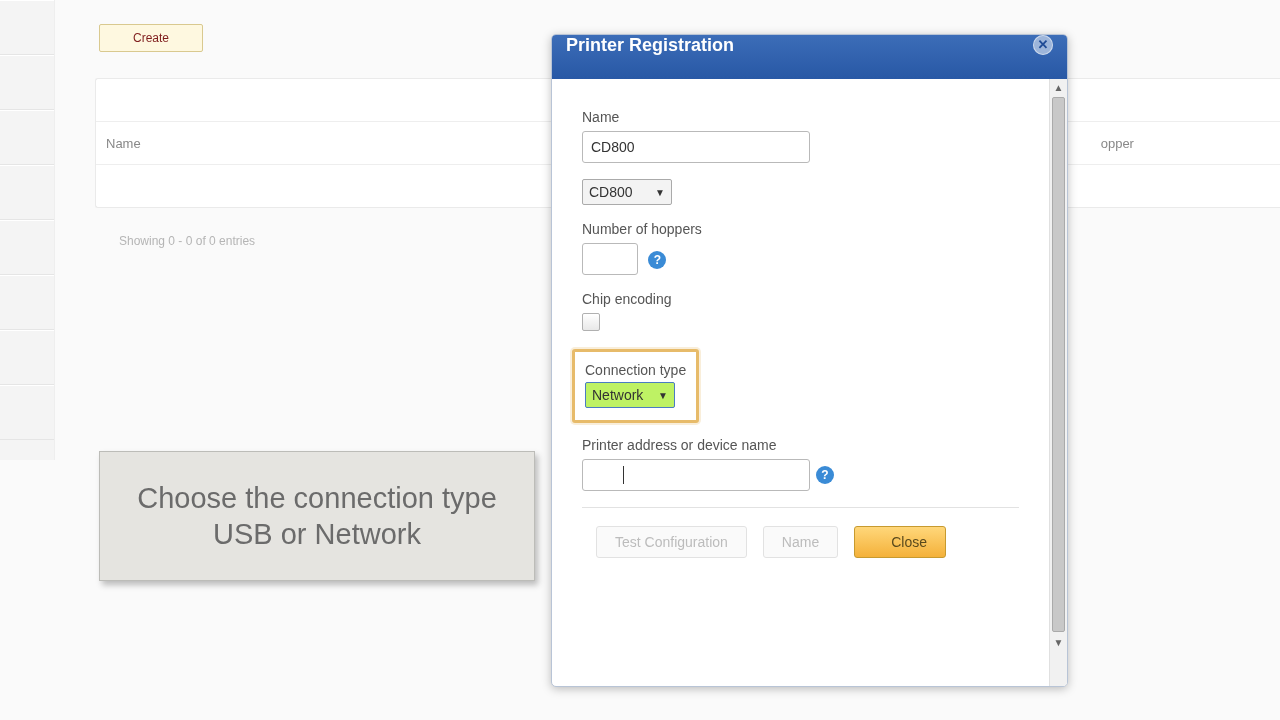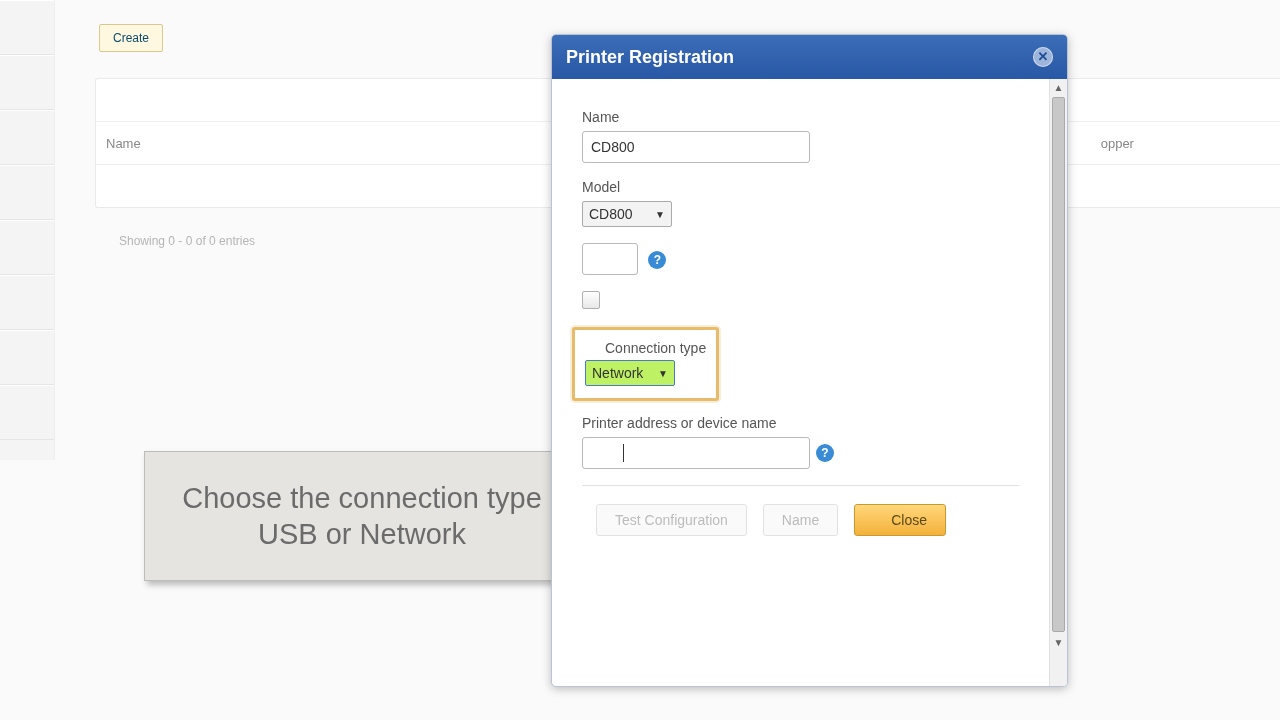--- a/index.html
+++ b/index.html
@@ -24,24 +24,24 @@
     border-right: 1px solid #eee;
   }
   .bg-sidebar .cell {
     height: 55px;
     border-bottom: 1px solid #e5e5e5;
     border-top: 1px solid #fff;
   }
   .bg-create {
     position: absolute;
     left: 99px; top: 24px;
-    width: 64px; height: 28px;
+    width: 104px; height: 28px;
     border: 1px solid #d9c98f;
     background: #fef8e0;
-    color: #0c4a6e;
+    color: #7f1d1d;
     font-size: 12px;
     text-align: center;
     line-height: 26px;
     border-radius: 2px;
   }
   .bg-panel {
     position: absolute;
     left: 95px; top: 78px; right: 0; height: 130px;
     background: #ffffff;
     border: 1px solid #eaeaea;
@@ -81,42 +81,41 @@
     background: #e5e4e0;
     border: 1px solid #bcbcb8;
     color: #6b6b6b;
     font-size: 29px;
     display: flex;
     align-items: center;
     justify-content: center;
     text-align: center;
     line-height: 1.25;
     box-shadow: 3px 4px 6px rgba(0,0,0,.25);
-    margin-left: 45px;
   }
 
   
   .dialog {
     position: absolute;
     left: 551px; top: 34px;
     width: 517px; height: 653px;
     background: #fff;
     border: 1px solid #b8c4d6;
     border-radius: 5px;
     box-shadow: 0 2px 10px rgba(0,0,0,.25);
     overflow: hidden;
   }
   .dialog-titlebar {
     height: 44px;
     background: linear-gradient(to bottom, #3c6db8, #2858a5);
     color: #fff;
     font-size: 18px;
     font-weight: bold;
     display: flex;
-    align-items: center;
+    align-items: flex-start;
     padding: 0 14px;
     justify-content: space-between;
   }
   .close-x {
     width: 20px; height: 20px;
     border-radius: 50%;
     background: #9db5da;
     color: #1f4b96;
     font-size: 13px;
     line-height: 20px;
@@ -318,38 +317,39 @@
   <div class="dialog-body-wrap">
     <div class="dialog-body">
 
       <div class="field">
         <span class="field-label">Name</span>
         <input class="text-input" value="CD800" style="">
       </div>
 
 
       <div class="field">
-        <span class="field-label">Model</span>
         <div class="select">
           <span>CD800</span>
           <span class="caret">▼</span>
         </div>
       </div>
 
       <div class="field">
+        <span class="field-label">Number of hoppers</span>
         <input class="text-input small" value="" style="">
         <span class="help-icon">?</span>
       </div>
 
       <div class="field" style="margin-bottom:10px;">
+        <span class="field-label">Chip encoding</span>
         <span class="checkbox"></span>
       </div>
 
       <div class="highlight-box">
-        <span class="field-label" style="margin-bottom:4px;margin-left:20px;">Connection type</span>
+        <span class="field-label" style="margin-bottom:4px;">Connection type</span>
         <div class="select">
           <span>Network</span>
           <span class="caret">▼</span>
         </div>
       </div>
 
       <div class="field">
         <span class="field-label">Printer address or device name</span>
         <div class="addr-row">
           <div class="text-input" style="display:flex;align-items:center;">

